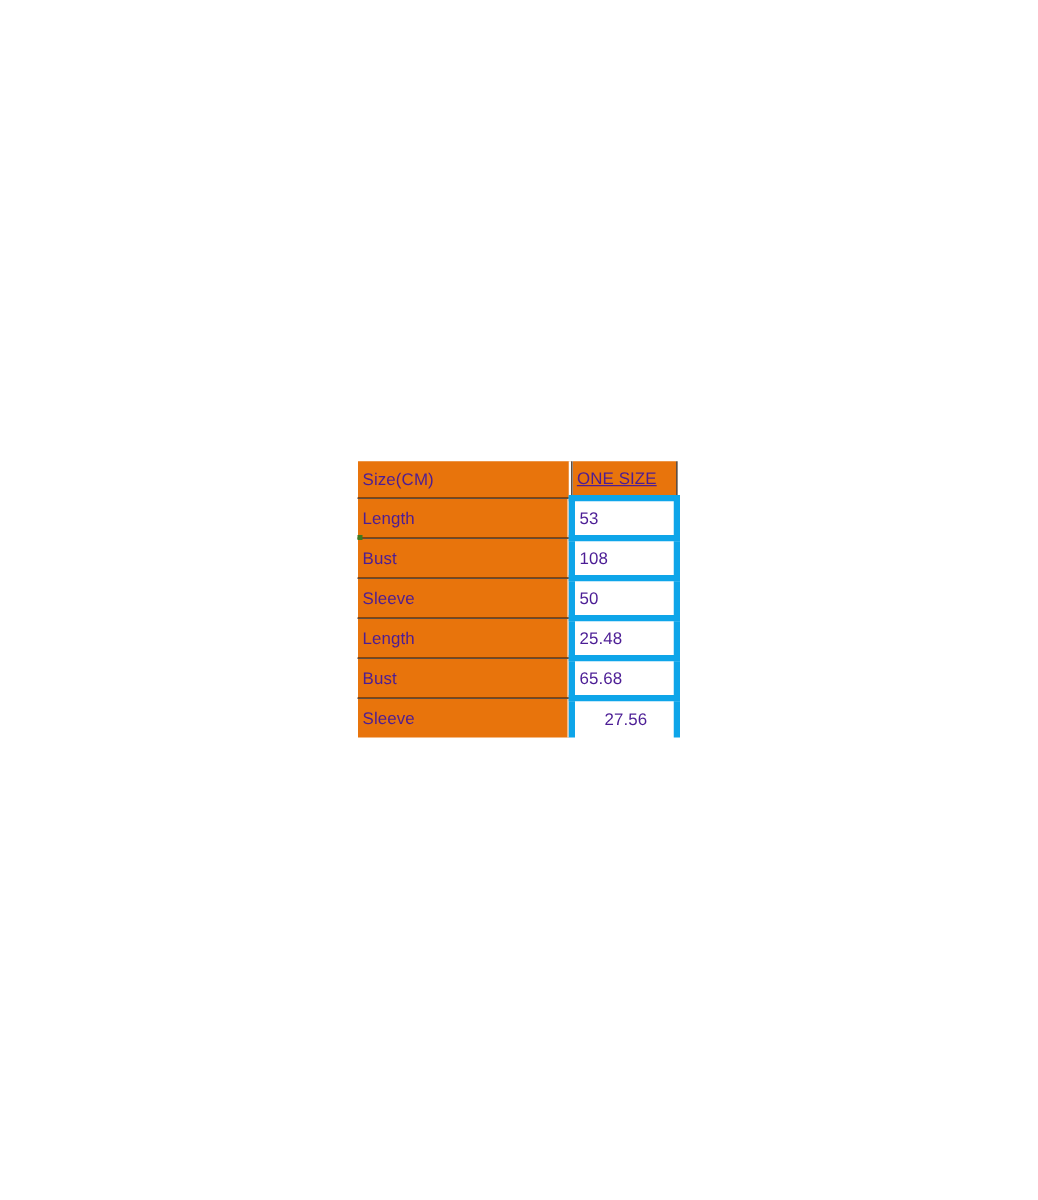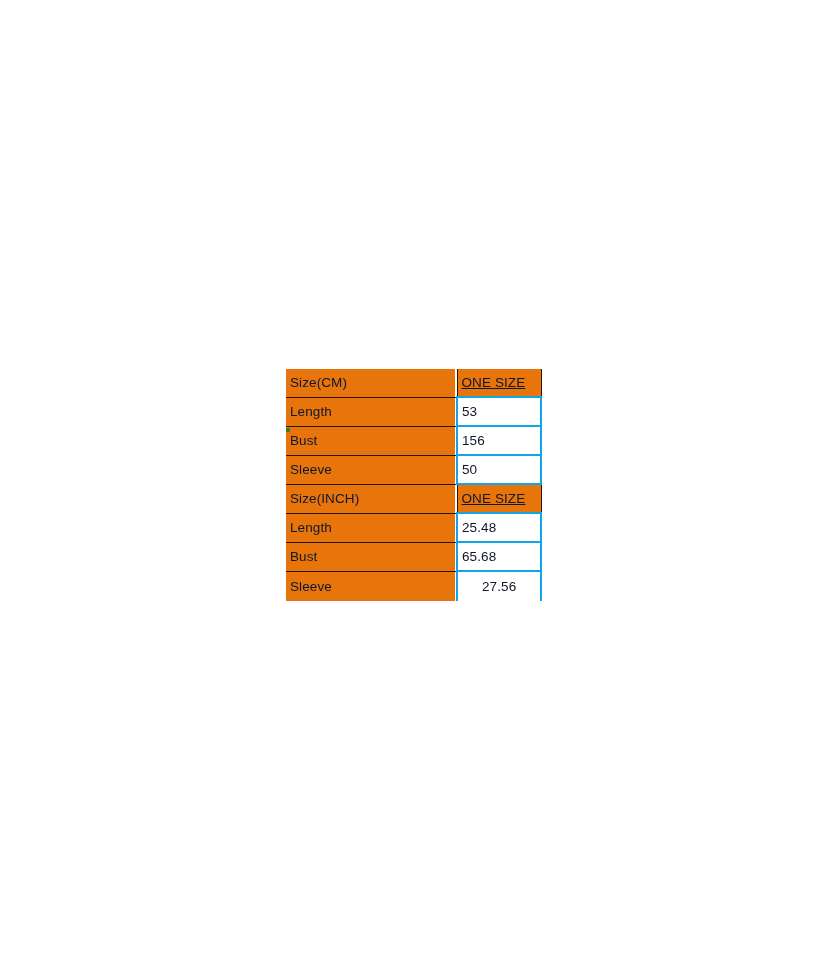--- a/index.html
+++ b/index.html
@@ -40,21 +40,21 @@
   }
 
   table.size-chart col.col-label { width: 171px; }
   table.size-chart col.col-value { width: 84px; }
 
   table.size-chart td {
     height: 27px;
     padding: 0 0 0 4px;
     margin: 0;
     vertical-align: middle;
-    color: #0f172a;
+    color: #4c1d95;
     font-size: 13.5px;
     letter-spacing: 0.1px;
     white-space: nowrap;
     overflow: hidden;
   }
 
   
   td.label-cell {
     background: #e8740c;
     border-top: 1px solid #2b1505;
@@ -62,21 +62,21 @@
     border-left: 0;
     border-right: 0;
   }
   tr.first-row td.label-cell {
     border-top: 0;
   }
 
   
   td.value-cell {
     background: #ffffff;
-    border: 2px solid #0ea5e9;
+    border: 5px solid #0ea5e9;
     padding-left: 5px;
   }
 
   
   tr.section-header td.value-cell {
     background: #e8740c;
     border-left: 1px solid #2b1505;
     border-right: 1px solid #2b1505;
     border-top: 0;
     border-bottom: 0;
@@ -126,32 +126,28 @@
           <td class="value-cell">ONE SIZE</td>
         </tr>
 
         <tr>
           <td class="label-cell">Length</td>
           <td class="value-cell">53</td>
         </tr>
 
         <tr>
           <td class="label-cell">Bust</td>
-          <td class="value-cell">156</td>
+          <td class="value-cell">108</td>
         </tr>
 
         <tr>
           <td class="label-cell">Sleeve</td>
           <td class="value-cell">50</td>
         </tr>
 
-        <tr class="section-header">
-          <td class="label-cell">Size(INCH)</td>
-          <td class="value-cell">ONE SIZE</td>
-        </tr>
 
         <tr>
           <td class="label-cell">Length</td>
           <td class="value-cell">25.48</td>
         </tr>
 
         <tr>
           <td class="label-cell">Bust</td>
           <td class="value-cell">65.68</td>
         </tr>

